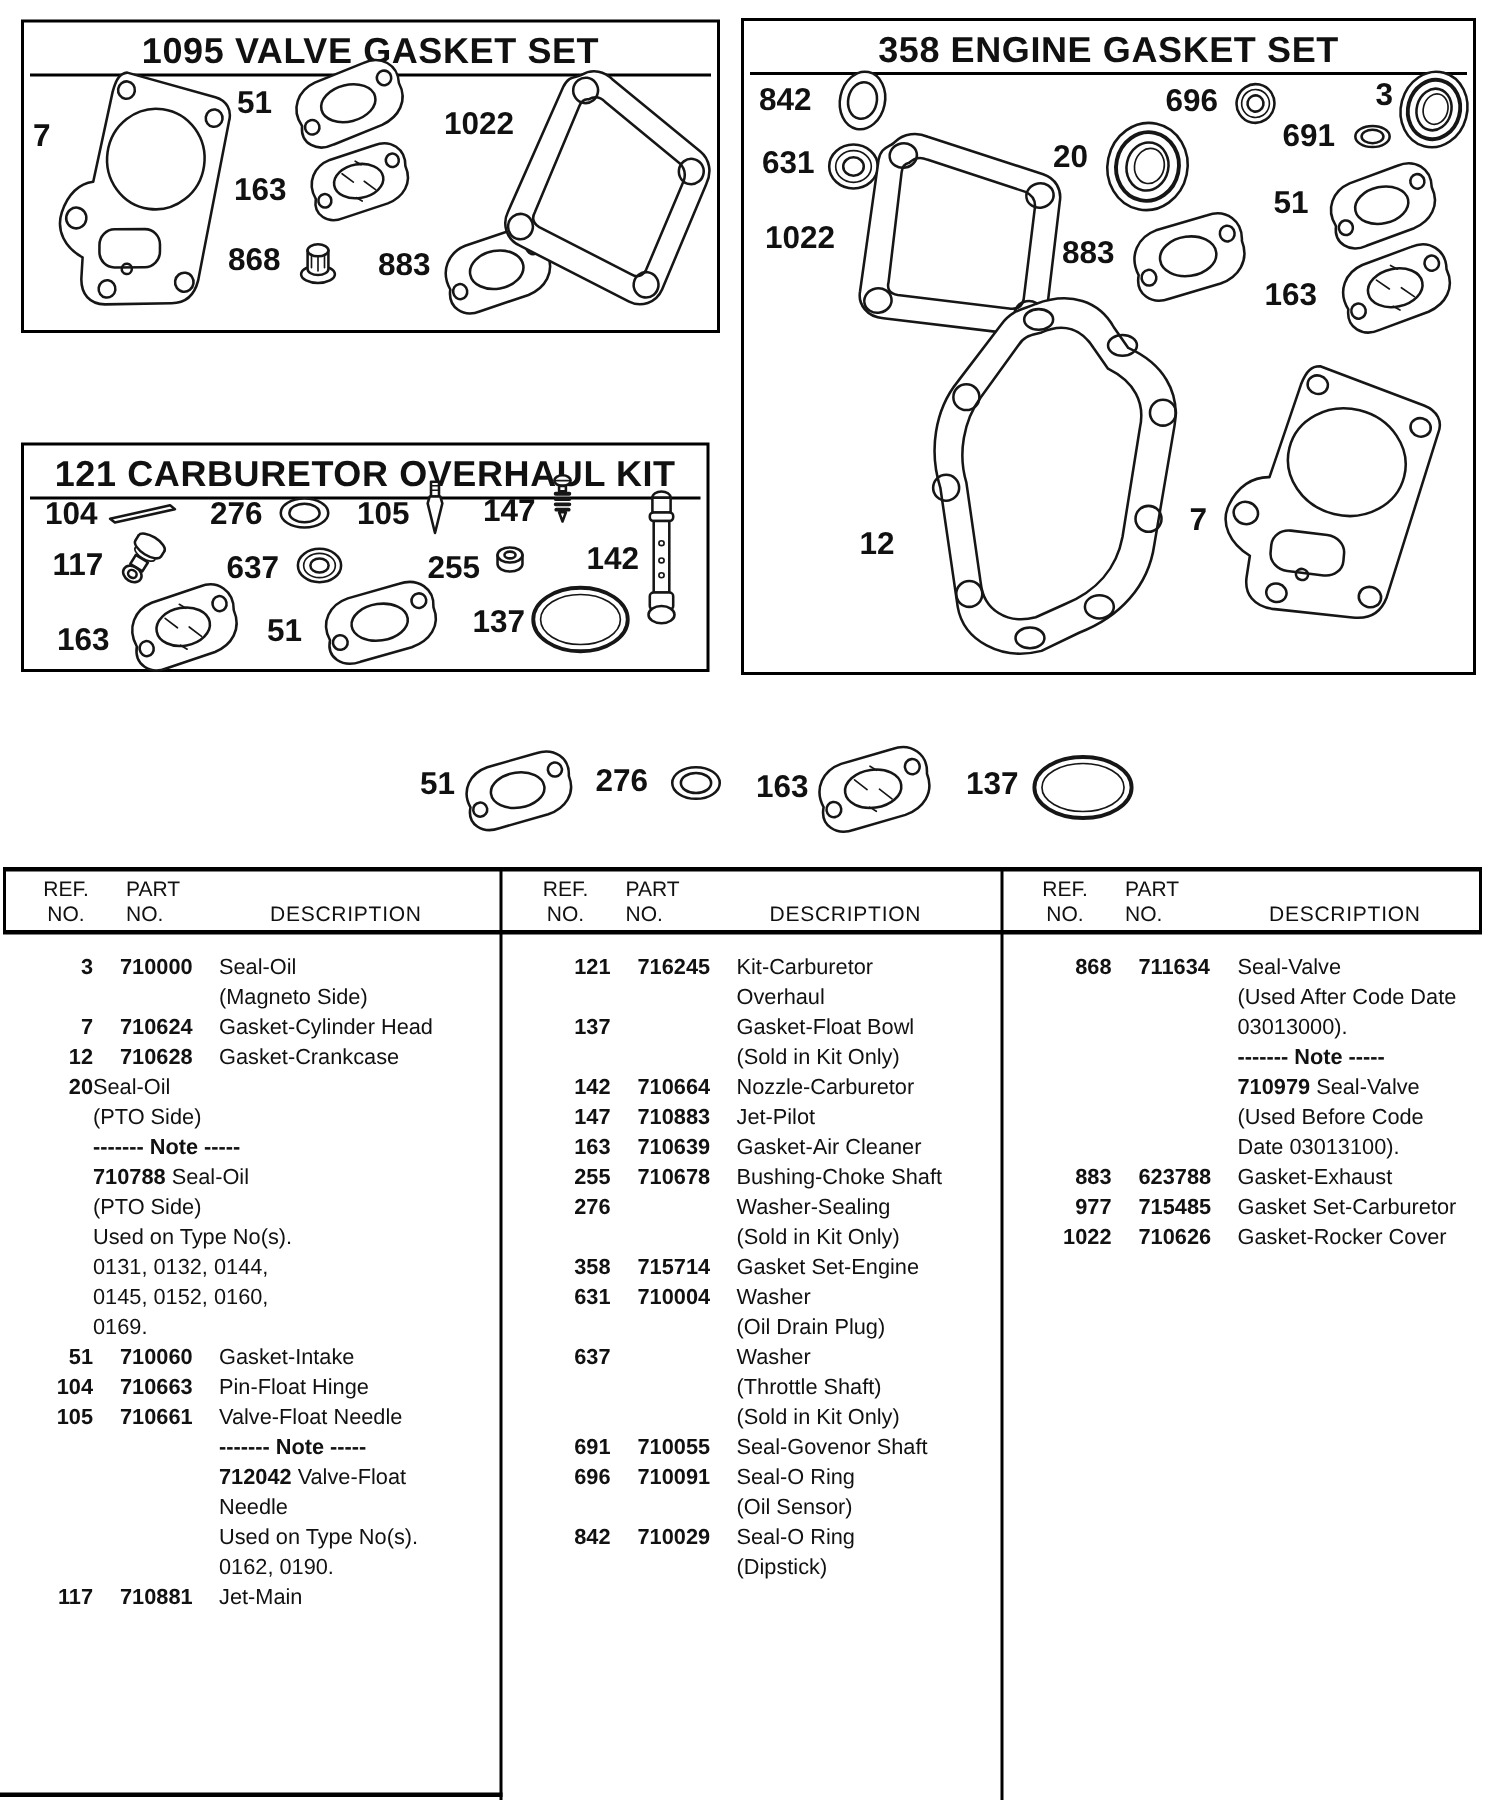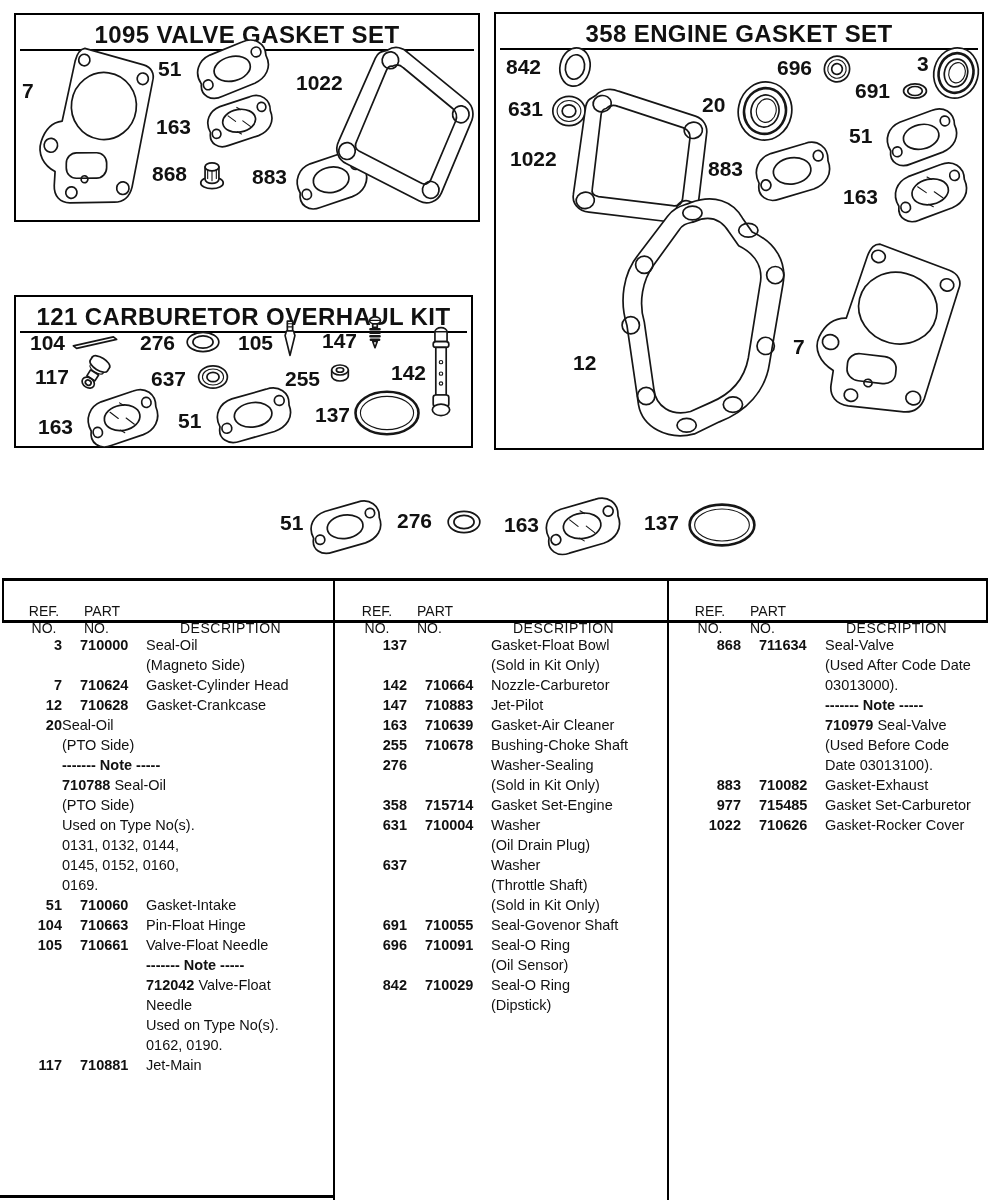--- a/index.html
+++ b/index.html
@@ -23,21 +23,21 @@
   .pshape *{vector-effect:non-scaling-stroke;stroke:#161616;fill:none;stroke-width:1.7px;
             stroke-linecap:round;stroke-linejoin:round;}
   .pshape .sf{fill:#fff;}
   .pshape .sb{stroke-width:2.6px;}
   .pshape .s2{stroke-width:1.1px;}
 
   
   .ptable{position:absolute;left:0;top:578px;width:1000px;height:622px;}
   .thead{position:absolute;left:2px;top:0;width:986px;height:45px;box-sizing:border-box;
          border:2px solid #000;border-top-width:3px;border-bottom-width:3px;background:#fff;}
-  .hcell{position:absolute;top:0;height:100%;width:333px;font-size:14px;margin-top:19px;}
+  .hcell{position:absolute;top:0;height:100%;width:333px;font-size:14px;}
   .hc0{left:0;} .hc1{left:333px;} .hc2{left:666px;width:320px;}
   .h-ref {position:absolute;left:14px;top:3px;width:52px;text-align:center;line-height:17px;}
   .h-part{position:absolute;left:80px;top:3px;width:56px;text-align:left;line-height:17px;}
   .h-desc{position:absolute;left:176px;top:20px;line-height:17px;letter-spacing:.5px;}
   .vdiv{position:absolute;top:0;bottom:0;width:2px;background:#000;}
   .vd1{left:333px;} .vd2{left:667px;}
   .bline{position:absolute;left:0;top:617px;width:335px;height:3px;background:#000;}
   .tcol{position:absolute;top:57px;}
   #tcol-0{left:0;width:333px;} #tcol-1{left:345px;width:321px;} #tcol-2{left:679px;width:321px;}
   .prow{display:grid;grid-template-columns:62px 84px 1fr;font-size:14.5px;line-height:20px;}
@@ -416,20 +416,28 @@
         <div class="prow">
           <div class="c-ref">117</div>
           <div class="c-part">710881</div>
           <div class="c-desc">
             <div class="dline"><span>Jet-Main</span></div>
           </div>
         </div>
       </div>
     <div class="tcol" id="tcol-1">
         <div class="prow">
+          <div class="c-ref">121</div>
+          <div class="c-part">716245</div>
+          <div class="c-desc">
+            <div class="dline"><span>Kit-Carburetor</span></div>
+            <div class="dline"><span>Overhaul</span></div>
+          </div>
+        </div>
+        <div class="prow">
           <div class="c-ref">137</div>
           <div class="c-part"></div>
           <div class="c-desc">
             <div class="dline"><span>Gasket-Float Bowl</span></div>
             <div class="dline"><span>(Sold in Kit Only)</span></div>
           </div>
         </div>
         <div class="prow">
           <div class="c-ref">142</div>
           <div class="c-part">710664</div>
@@ -523,21 +531,21 @@
             <div class="dline"><span>(Used After Code Date</span></div>
             <div class="dline"><span>03013000).</span></div>
             <div class="dline"><span class="b">------- Note -----</span></div>
             <div class="dline"><span class="b">710979</span><span> Seal-Valve</span></div>
             <div class="dline"><span>(Used Before Code</span></div>
             <div class="dline"><span>Date 03013100).</span></div>
           </div>
         </div>
         <div class="prow">
           <div class="c-ref">883</div>
-          <div class="c-part">710082</div>
+          <div class="c-part">623788</div>
           <div class="c-desc">
             <div class="dline"><span>Gasket-Exhaust</span></div>
           </div>
         </div>
         <div class="prow">
           <div class="c-ref">977</div>
           <div class="c-part">715485</div>
           <div class="c-desc">
             <div class="dline"><span>Gasket Set-Carburetor</span></div>
           </div>

